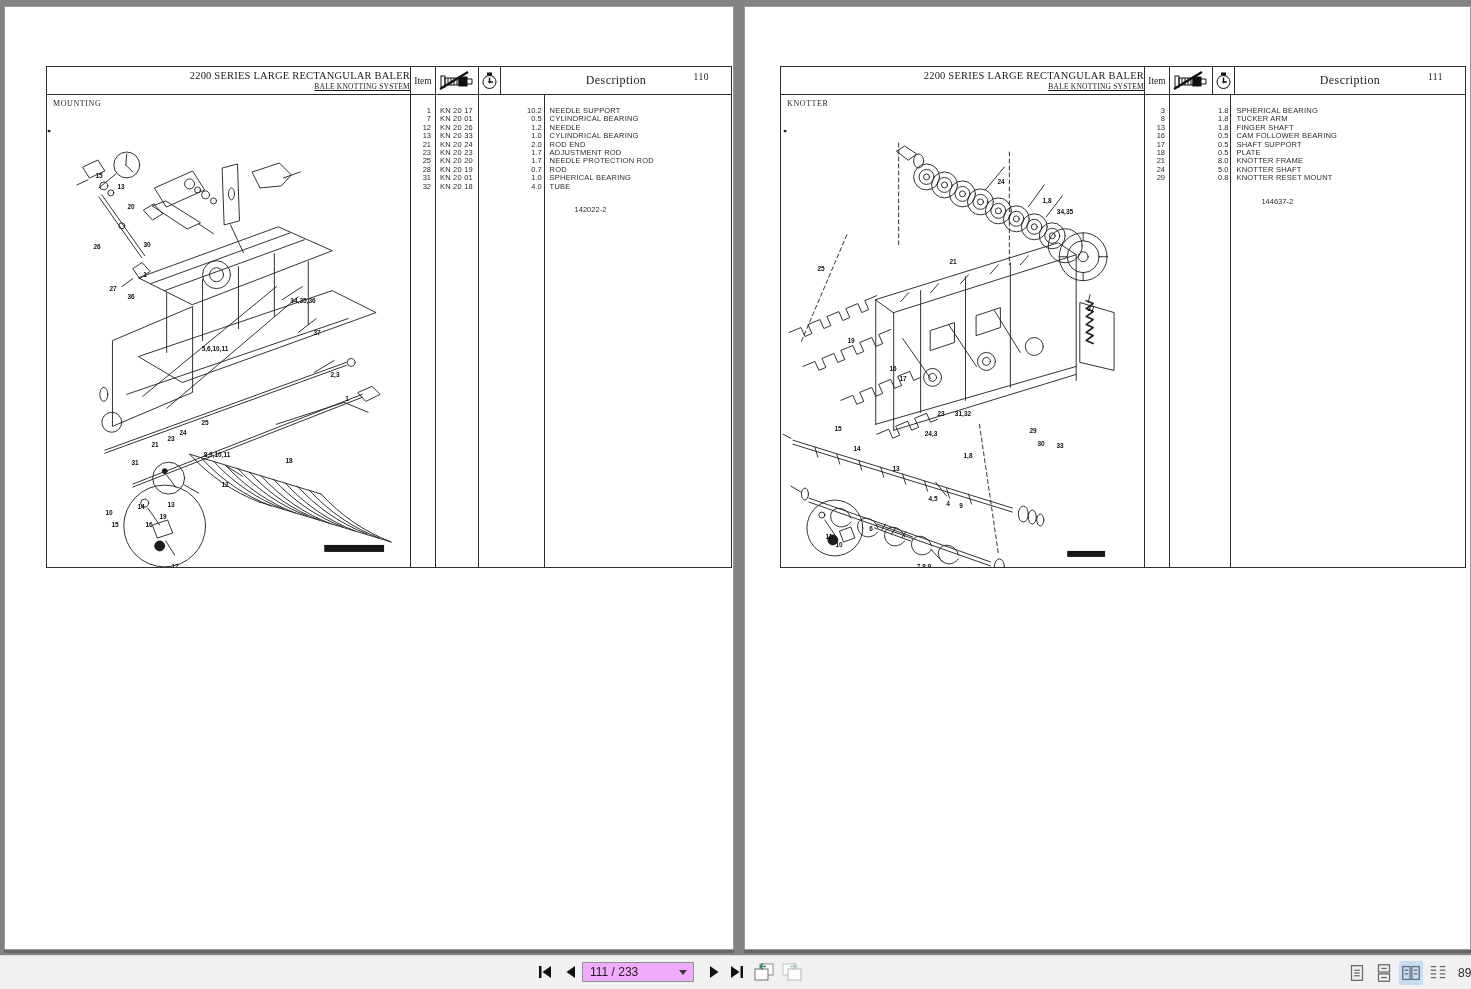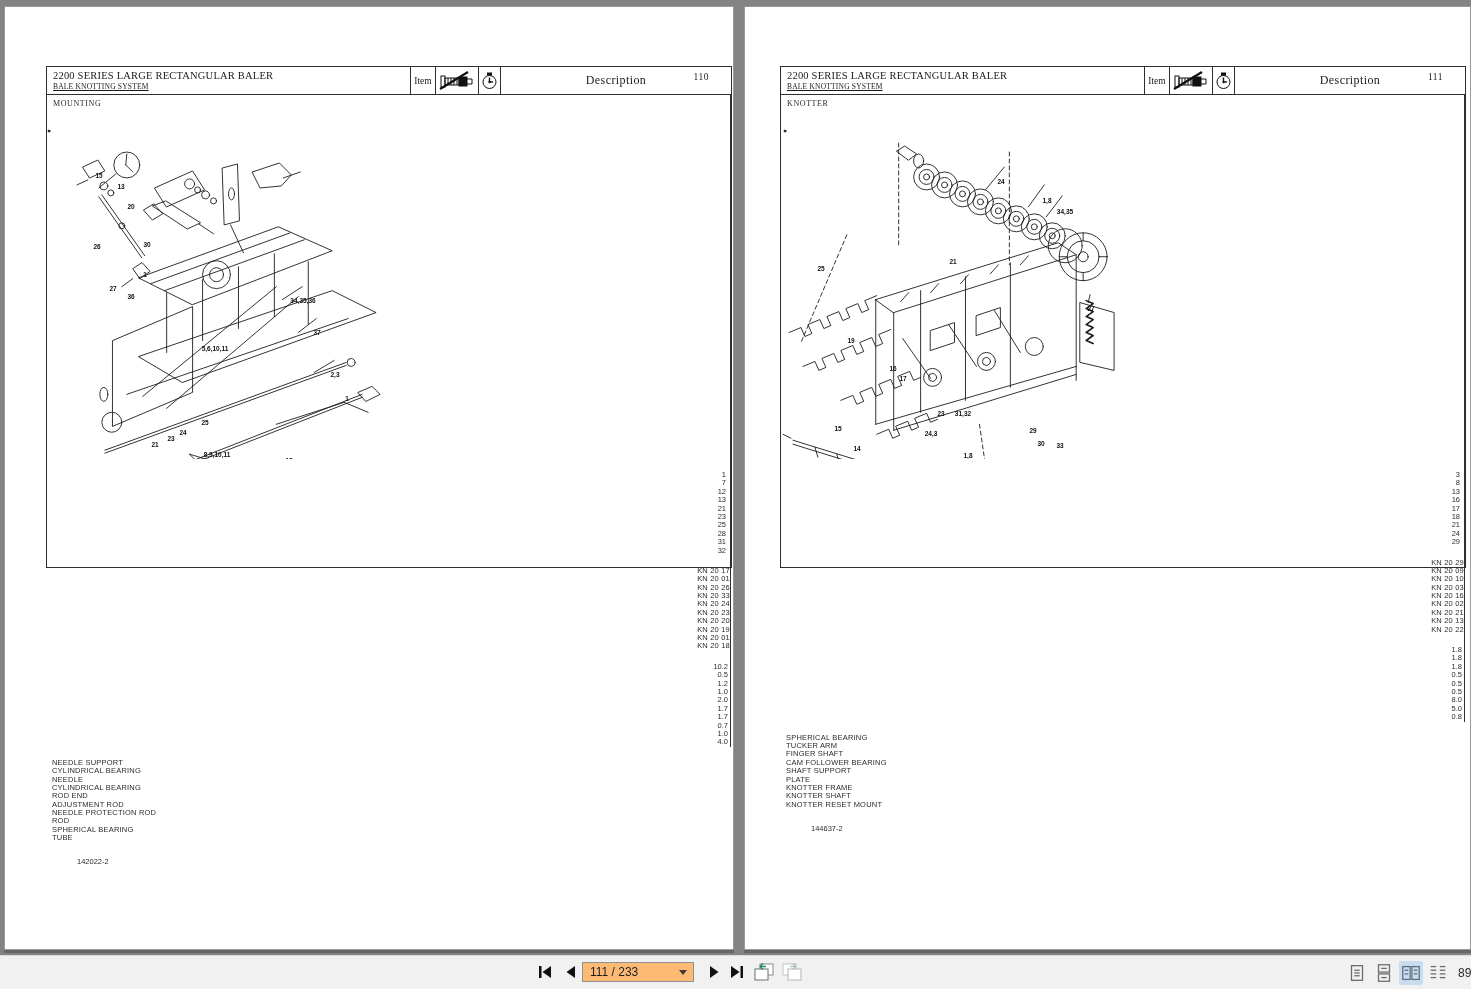--- a/index.html
+++ b/index.html
@@ -13,61 +13,61 @@
     box-shadow:0 3px 0 rgba(0,0,0,.22);
   }
   .page-left{left:4px;width:730px;}
   .page-right{left:744px;width:727px;}
   .sheet-box{
     position:absolute;top:59px;width:684px;height:500px;
     border:1px solid #2e2e2e;box-sizing:content-box;background:#fff;
   }
   .page-left .sheet-box{left:41px;}
   .page-right .sheet-box{left:35px;}
-  .hdr{height:27px;border-bottom:1px solid #2e2e2e;display:flex;align-items:stretch;}
+  .hdr{height:27px;border-bottom:1px solid #2e2e2e;display:flex;align-items:stretch;text-align:right;}
   .h-title{flex:0 0 364px;border-right:1px solid #2e2e2e;padding:3px 0 0 6px;box-sizing:border-box;}
   .t1{font-family:"Liberation Serif",serif;font-size:10.5px;color:#1a1a1a;letter-spacing:.2px;}
   .t2{font-family:"Liberation Serif",serif;font-size:7.5px;color:#1a1a1a;margin-top:1px;letter-spacing:.2px;text-decoration:underline;}
   .h-item{flex:0 0 25px;border-right:1px solid #2e2e2e;box-sizing:border-box;
     font-family:"Liberation Serif",serif;font-size:9.5px;color:#1a1a1a;
     display:flex;align-items:center;justify-content:center;}
   .h-part{flex:0 0 43px;border-right:1px solid #2e2e2e;box-sizing:border-box;
     display:flex;align-items:center;justify-content:center;}
   .h-qty{flex:0 0 22px;border-right:1px solid #2e2e2e;box-sizing:border-box;
     display:flex;align-items:center;justify-content:center;}
   .h-desc{flex:1 1 auto;position:relative;display:flex;align-items:center;justify-content:center;
     font-family:"Liberation Serif",serif;font-size:12px;color:#1a1a1a;letter-spacing:.4px;}
   .pagenum{position:absolute;right:22px;top:5px;font-family:Liberation Serif, serif;
     font-size:9.5px;color:#1a1a1a;letter-spacing:.5px;}
-  .sheet-body{position:relative;height:472px;display:flex;align-items:stretch;flex-direction:column;}
+  .sheet-body{position:relative;height:472px;display:flex;align-items:stretch;}
   .diagram{flex:0 0 364px;border-right:1px solid #2e2e2e;box-sizing:border-box;position:relative;overflow:hidden;}
   .section-label{position:absolute;top:4px;left:6px;font-family:"Liberation Serif",serif;
     font-size:8px;color:#2a2a2a;letter-spacing:.6px;z-index:3;}
   .diag-svg{position:absolute;left:0;top:18px;width:363px;height:454px;z-index:1;}
   .callout{position:absolute;font-size:6.5px;font-weight:bold;color:#101010;
     transform:translate(-50%,-50%);z-index:2;white-space:nowrap;line-height:1;}
   .c-item{flex:0 0 25px;border-right:1px solid #2e2e2e;box-sizing:border-box;padding-top:12px;}
   .c-part{flex:0 0 43px;border-right:1px solid #2e2e2e;box-sizing:border-box;padding-top:12px;}
   .c-qty{flex:0 0 22px;border-right:1px solid #2e2e2e;box-sizing:border-box;padding-top:12px;}
   .c-desc{flex:1 1 auto;position:relative;padding-top:12px;}
   .cell{height:8.4px;line-height:8.4px;font-size:7.5px;color:#2b2b2b;white-space:nowrap;}
   .c-item .cell{text-align:right;padding-right:4px;}
-  .c-part .cell{padding-left:4px;letter-spacing:.2px;text-align:right;}
+  .c-part .cell{padding-left:4px;letter-spacing:.2px;}
   .c-qty .cell{text-align:right;padding-right:2px;margin-left:48px;}
   .c-desc .cell{padding-left:5px;letter-spacing:.2px;}
   .drawing-ref{position:absolute;left:30px;font-size:7.5px;color:#2b2b2b;}
   
   .toolbar{
     position:absolute;left:0;right:0;top:955px;height:34px;background:#f1f1f1;
     border-top:1px solid #dcdcdc;
   }
   .tb-btn{position:absolute;top:4px;width:22px;height:24px;background:transparent;border:none;
     padding:0;cursor:default;display:flex;align-items:center;justify-content:center;}
   .combo{
-    position:absolute;left:582px;top:6px;width:112px;height:20px;background:#fdba74;
+    position:absolute;left:582px;top:6px;width:112px;height:20px;background:#f0abfc;
     border:1px solid #919191;box-sizing:border-box;display:flex;align-items:center;gap:28px;
   }
   .combo-text{font-size:12px;color:#1f1f1f;padding-left:7px;flex:1 1 auto;}
   .combo-caret{width:0;height:0;border-left:4px solid transparent;border-right:4px solid transparent;
     border-top:5px solid #3c3c3c;margin-right:6px;}
   .layout-btn{position:absolute;top:5px;width:24px;height:24px;display:flex;align-items:center;
     justify-content:center;border-radius:2px;}
   .layout-selected{background:#c9ddf1;}
   .zoom-text{position:absolute;left:1458px;top:10px;font-size:12px;color:#2a2a2a;}
 </style>
@@ -473,31 +473,20 @@
           <div class="cell">3</div>
           <div class="cell">8</div>
           <div class="cell">13</div>
           <div class="cell">16</div>
           <div class="cell">17</div>
           <div class="cell">18</div>
           <div class="cell">21</div>
           <div class="cell">24</div>
           <div class="cell">29</div>
         </div>
-      <div class="c-part">
-          <div class="cell">KN 20 29</div>
-          <div class="cell">KN 20 09</div>
-          <div class="cell">KN 20 10</div>
-          <div class="cell">KN 20 03</div>
-          <div class="cell">KN 20 16</div>
-          <div class="cell">KN 20 02</div>
-          <div class="cell">KN 20 21</div>
-          <div class="cell">KN 20 13</div>
-          <div class="cell">KN 20 22</div>
-        </div>
       <div class="c-qty">
           <div class="cell">1.8</div>
           <div class="cell">1.8</div>
           <div class="cell">1.8</div>
           <div class="cell">0.5</div>
           <div class="cell">0.5</div>
           <div class="cell">0.5</div>
           <div class="cell">8.0</div>
           <div class="cell">5.0</div>
           <div class="cell">0.8</div>

